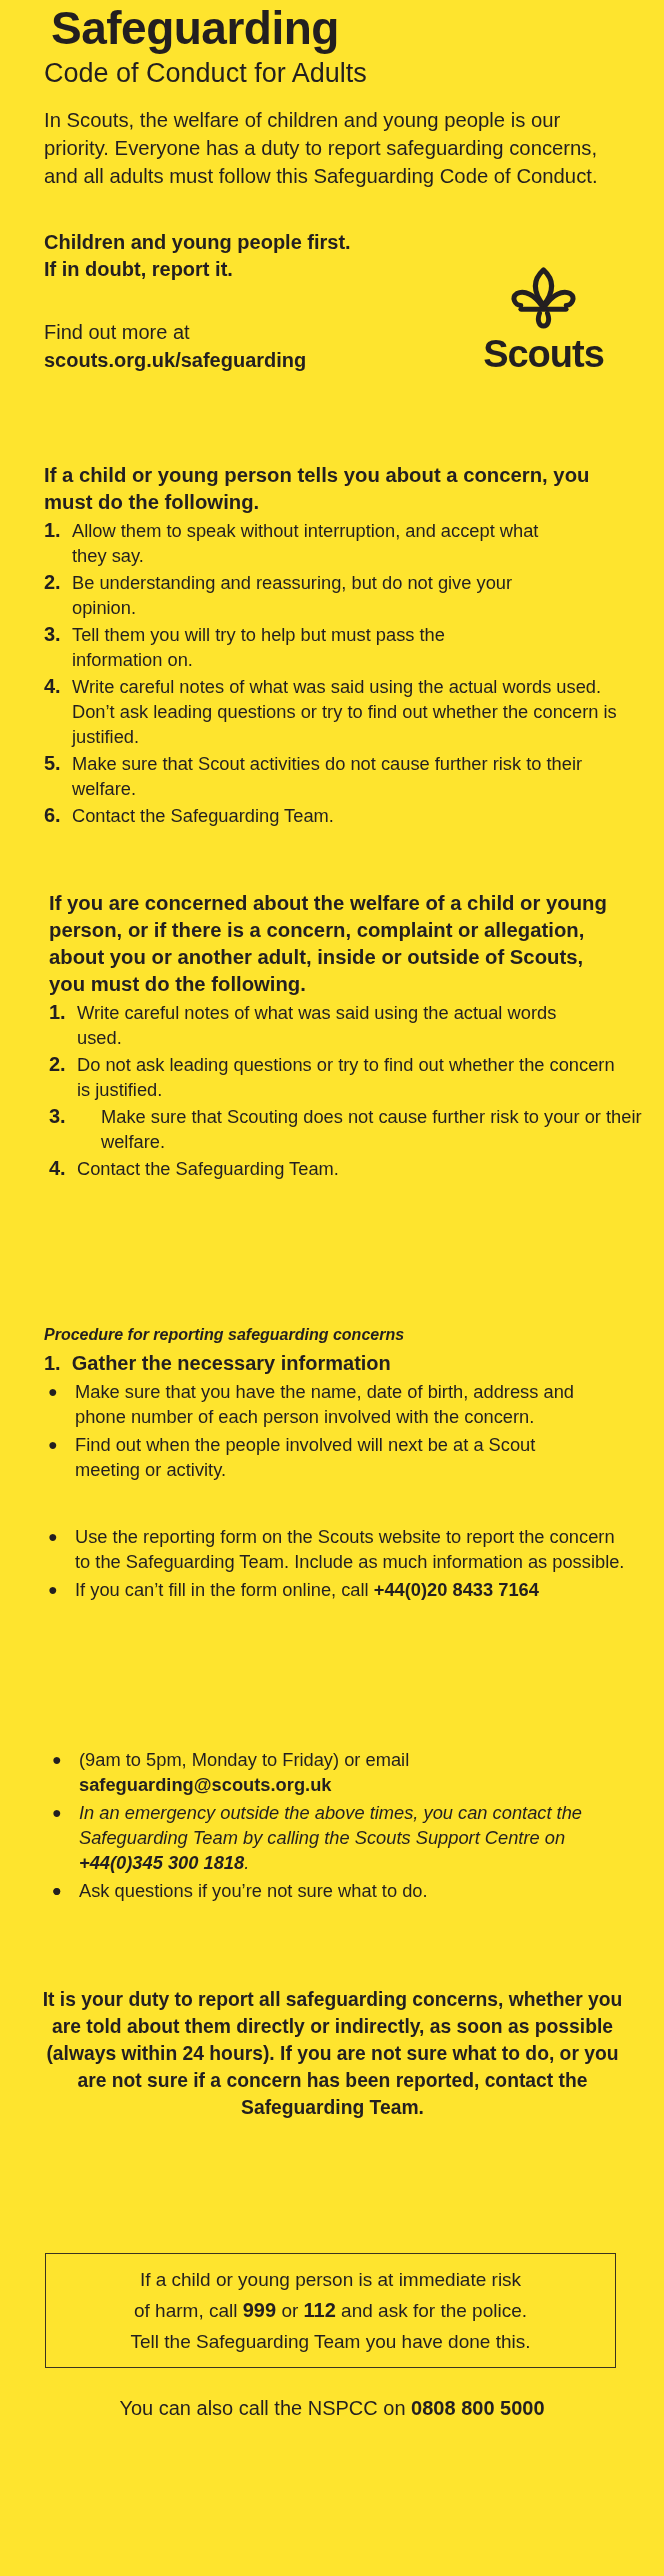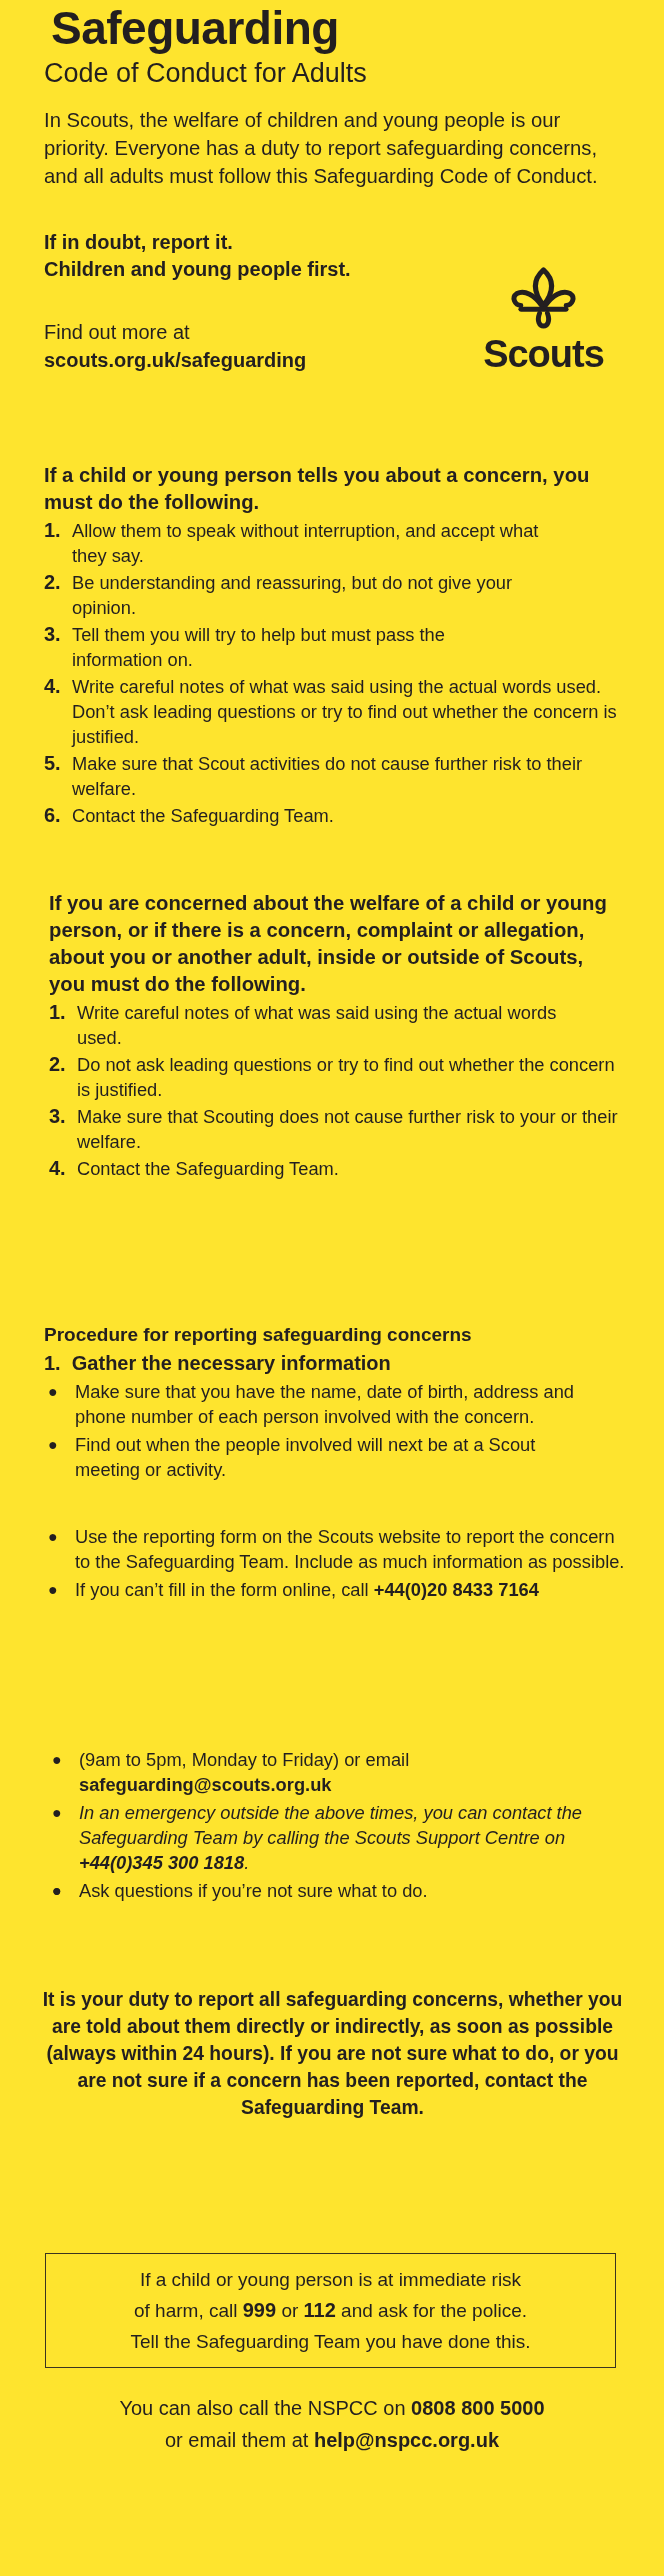--- a/index.html
+++ b/index.html
@@ -23,37 +23,37 @@
   .list li { position: relative; padding-left: 28px; font-size: 18.3px; line-height: 25px; margin-bottom: 2px; font-weight: 300; }
   .list li .num { position: absolute; left: 0; top: 0; font-weight: bold; font-size: 20px; }
   .bul li { position: relative; padding-left: 31px; font-size: 18.3px; line-height: 25px; margin-bottom: 3px; }
   .bul li .dot { position: absolute; left: 4px; top: 0; font-size: 16px; }
   .bul { margin: 0; padding: 0; list-style: none; }
   b, .b { font-weight: bold; text-align: center; }
 
   .sec1 { left: 44px; top: 462px; width: 585px; }
   .sec2 { left: 49px; top: 890px; width: 575px; }
   .proc { left: 44px; top: 1321px; width: 585px; }
-  .proc .h { font-size: 19px; line-height: 28px; font-weight: bold; }
+  .proc .h { font-size: 16px; line-height: 28px; font-weight: bold; font-style: italic; }
   .proc .sub { font-size: 20px; line-height: 28px; font-weight: bold; margin-top: 0; }
   .contact { left: 44px; top: 1524px; width: 595px; }
   .hours { left: 48px; top: 1747px; width: 575px; }
   .duty { left: 40px; top: 1986px; width: 585px; text-align: center; font-size: 19.3px; line-height: 27px; font-weight: bold; }
   .box { left: 45px; top: 2253px; width: 571px; height: 115px; border: 1.5px solid #3a3420; box-sizing: border-box; text-align: center; font-size: 19px; line-height: 31px; padding-top: 10px; }
   .nspcc { left: 0; top: 2392px; width: 664px; text-align: center; font-size: 20px; line-height: 32px; }
 </style>
 </head>
 <body>
 
 <div class="abs title">Safeguarding</div>
 <div class="abs subtitle">Code of Conduct for Adults</div>
 <div class="abs intro">In Scouts, the welfare of children and young people is our priority. Everyone has a duty to report safeguarding concerns, and all adults must follow this Safeguarding Code of Conduct.</div>
 <div class="abs motto">
+  <div>Children and young people first.</div>
   <div>If in doubt, report it.</div>
-  <div>Children and young people first.</div>
 </div>
 <div class="abs findmore">
   <span>Find out more at</span>
   <span class="url">scouts.org.uk/safeguarding</span>
 </div>
 <div class="abs logo">
   <svg width="69" height="63" viewBox="0 0 70 64" fill="none" stroke="#231f20" stroke-width="5" stroke-linecap="round" stroke-linejoin="round">
     <path d="M35 4 C24 14 24 26 35 40 C46 26 46 14 35 4 Z"></path>
     <path d="M33 40 C26 30 16 24 8 28 C2 32 6 40 12 40"></path>
     <path d="M37 40 C44 30 54 24 62 28 C68 32 64 40 58 40"></path>
@@ -96,21 +96,21 @@
     <li>
         <span class="num">1.</span>
         <span style="display:block;width:505px;">Write careful notes of what was said using the actual words used.</span>
       </li>
     <li>
         <span class="num">2.</span>
         <span style="display:block;width:540px;">Do not ask leading questions or try to find out whether the concern is justified.</span>
       </li>
     <li>
         <span class="num">3.</span>
-        <span style="display:block;width:545px;">Make sure that Scouting does not cause further risk to your or their welfare.</span>
+        <span style="display:block;width:545px;margin-left:24px;">Make sure that Scouting does not cause further risk to your or their welfare.</span>
       </li>
     <li><span class="num">4.</span><span>Contact the Safeguarding Team.</span></li>
   </ul>
 </div>
 
 <div class="abs proc">
   <div class="h">Procedure for reporting safeguarding concerns</div>
   <div class="sub" style="white-space:pre;">1.  Gather the necessary information</div>
   <ul class="bul" style="margin-top:2px;">
     <li>
@@ -153,15 +153,14 @@
 <div class="abs box">
   <div>If a child or young person is at immediate risk</div>
   <div>
     <span>of harm, call </span><span class="b" style="font-size:20px;">999</span><span> or </span><span class="b" style="font-size:20px;">112</span><span> and ask for the police.</span>
   </div>
   <div>Tell the Safeguarding Team you have done this.</div>
 </div>
 
 <div class="abs nspcc">
   <div><span>You can also call the NSPCC on </span><span class="b">0808 800 5000</span></div>
-  <div><span>or email them at </span><span class="b">help@nspcc.org.uk</span></div>
 </div>
 
 
 </body></html>

